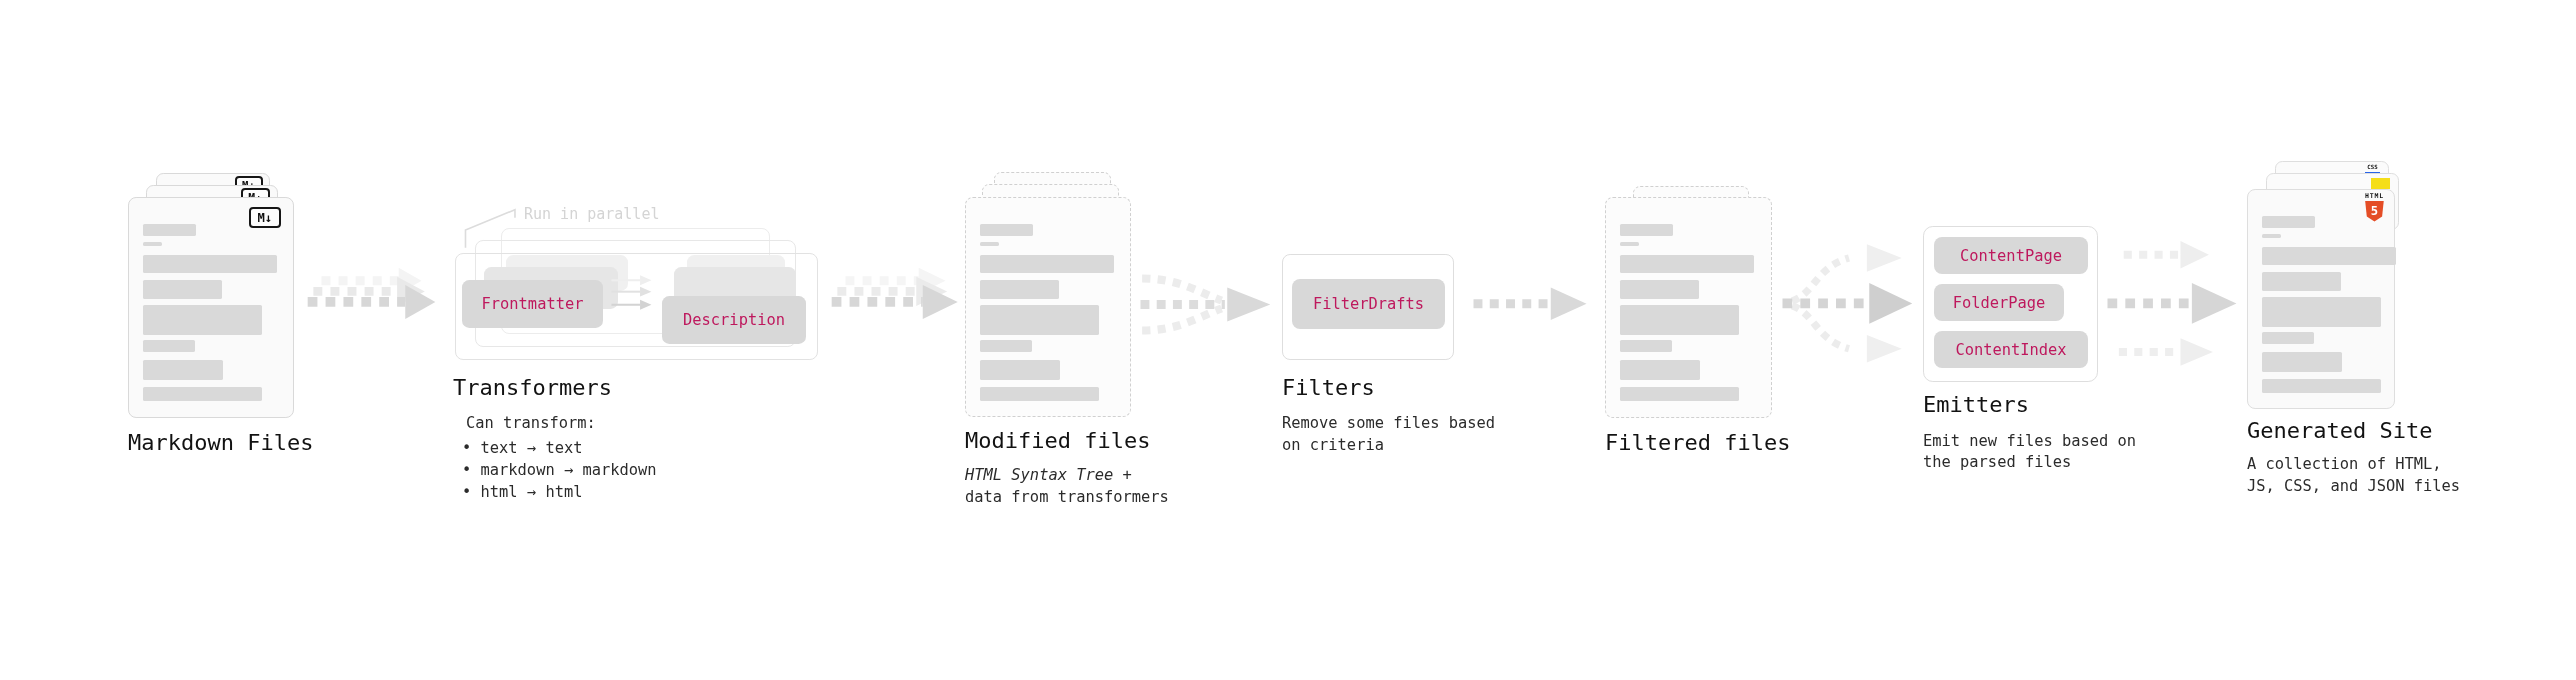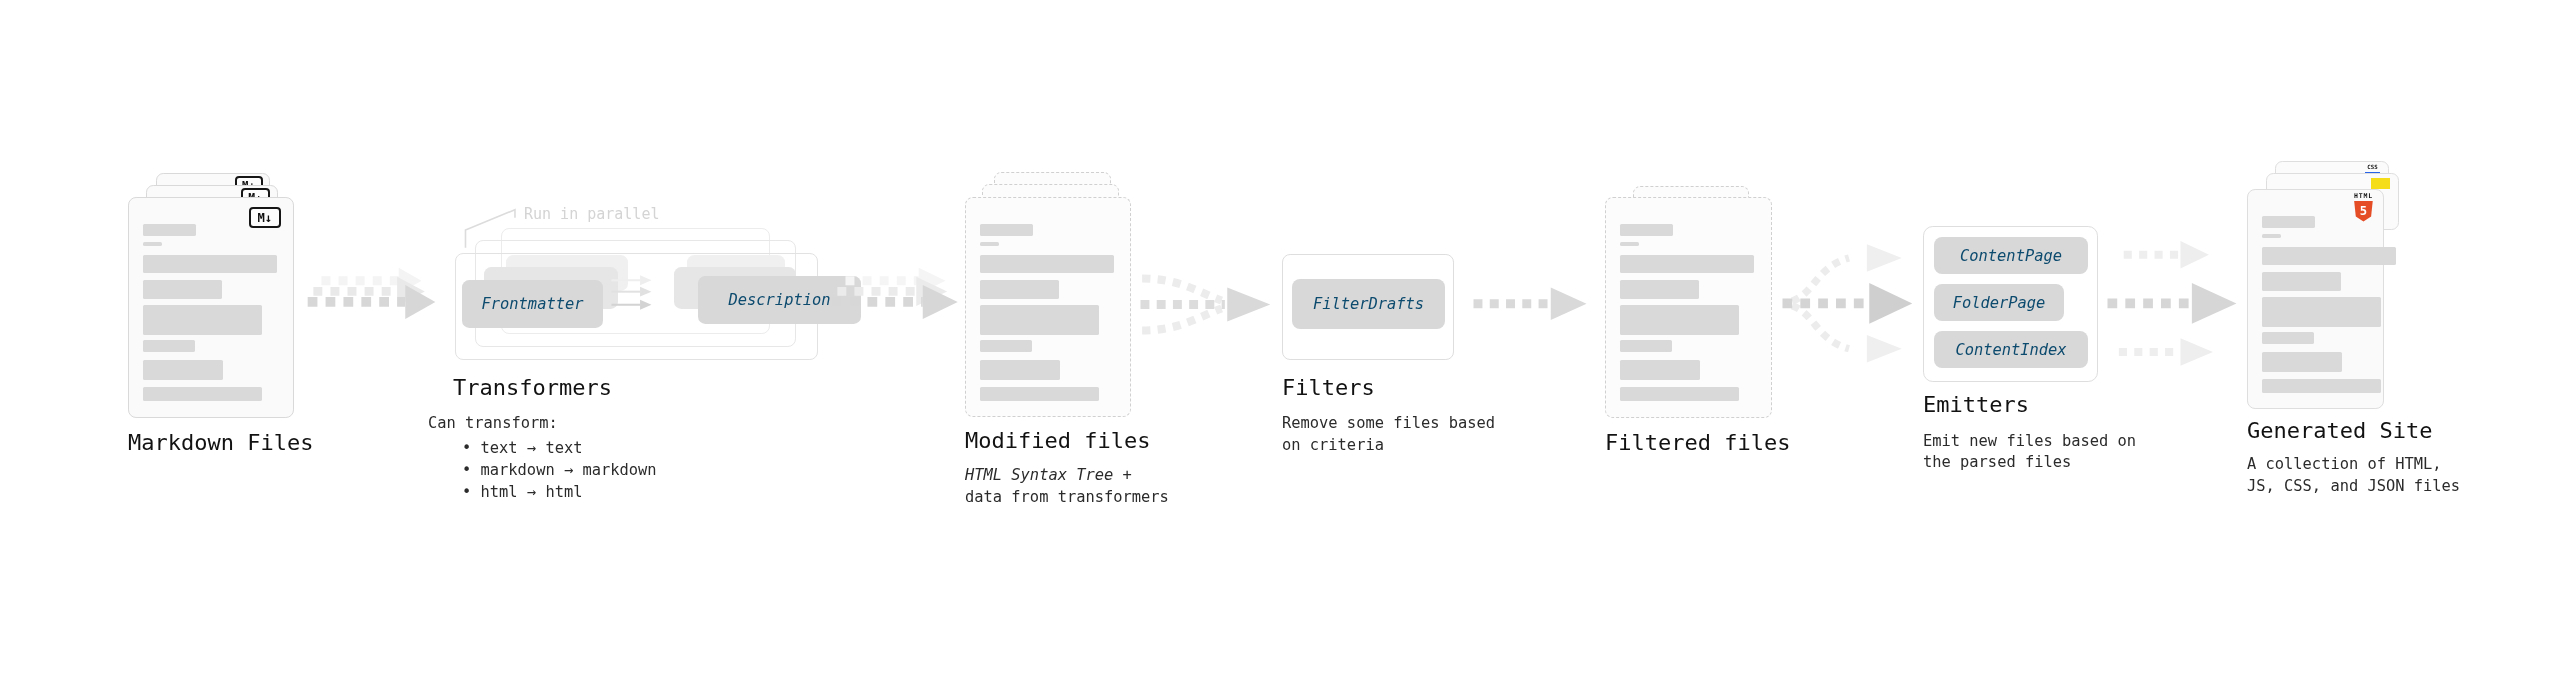--- a/index.html
+++ b/index.html
@@ -14,21 +14,21 @@
   .sk1{top:26px;width:53px;height:12.2px}.sk2{top:44px;width:18.7px;height:4.1px}
   .sk3{top:57px;width:134px;height:18px}.sk4{top:82px;width:79px;height:18.7px}
   .sk5{top:107px;width:119px;height:30px}.sk6{top:142px;width:52px;height:12.2px}
   .sk7{top:162px;width:80px;height:19.5px}.sk8{top:189px;width:119px;height:14px}
   
   .node-label{position:absolute;font-size:22px;color:#121212;white-space:pre;}
   .caption{position:absolute;font-size:15.4px;color:#2b2b2b;white-space:pre;}
   .annotation{position:absolute;font-size:15px;color:#d4d4d4;white-space:pre;}
   
   .pill{position:absolute;box-sizing:border-box;background:#d8d8d8;border-radius:7.3px;
-        display:flex;align-items:center;justify-content:center;font-size:15.4px;color:#0c4a6e;white-space:pre;font-style:italic;}
+        display:flex;align-items:center;justify-content:center;font-size:15.4px;color:#be185d;white-space:pre;}
   .pill.ghost2{background:#e6e6e6;}
   .pill.ghost3{background:#f0f0f0;}
   
   .obox{position:absolute;box-sizing:border-box;border-radius:8.1px;background:transparent;}
   .wbox{position:absolute;box-sizing:border-box;border:1.6px solid #dedede;border-radius:8.1px;background:#ffffff;}
   
   .mdlogo{position:absolute;box-sizing:border-box;border:2px solid #161616;border-radius:4.1px;background:#fdfdfd;
           display:flex;align-items:center;justify-content:center;font-weight:bold;color:#111;}
   
   .css-badge{position:absolute;width:18px;text-align:center;}
@@ -83,33 +83,33 @@
     <polyline points="8,55 8,33 69,8 69,18" fill="none" stroke="#dcdcdc" stroke-width="2"></polyline>
   </svg>
   <div class="annotation" style="left:524px;top:205px;">Run in parallel</div>
 
   <div class="pill ghost3" style="left:506px;top:255px;width:122px;height:36px;"></div>
   <div class="pill ghost3" style="left:687px;top:255px;width:98px;height:36px;"></div>
   <div class="pill ghost2" style="left:484px;top:267px;width:134px;height:42px;"></div>
   <div class="pill ghost2" style="left:674px;top:267px;width:122px;height:42px;"></div>
 
   <div class="pill" style="left:462px;top:280px;width:141px;height:48px;">Frontmatter</div>
-  <div class="pill" style="left:662px;top:276px;width:163px;height:48px;margin-left:36px;">Description</div>
+  <div class="pill" style="left:662px;top:296px;width:144px;height:48px;">Description</div>
 
   <svg style="left:609px;top:272px;" width="49" height="41" viewBox="0 0 60 50">
     <line x1="3" y1="10" x2="38" y2="10" stroke="#eeeeee" stroke-width="2.5"></line>
       <polygon points="38,4 38,16 52,10" fill="#eeeeee"></polygon>
     <line x1="3" y1="24" x2="38" y2="24" stroke="#e1e1e1" stroke-width="2.5"></line>
       <polygon points="38,18 38,30 52,24" fill="#e1e1e1"></polygon>
     <line x1="3" y1="40" x2="38" y2="40" stroke="#d3d3d3" stroke-width="2.5"></line>
       <polygon points="38,34 38,46 52,40" fill="#d3d3d3"></polygon>
   </svg>
 
   <div class="node-label" style="left:453px;top:375px;">Transformers</div>
-  <div class="caption" style="left:428px;top:414px;">Can transform:</div>
+  <div class="caption" style="left:466px;top:414px;">Can transform:</div>
   <div class="caption" style="left:462px;top:439px;">• text → text</div>
   <div class="caption" style="left:462px;top:461px;">• markdown → markdown</div>
   <div class="caption" style="left:462px;top:483px;">• html → html</div>
 
   <svg style="left:825px;top:267px;" width="163" height="61" viewBox="0 0 200 75">
     <line x1="25" y1="17" x2="115" y2="17" stroke="#f5f5f5" stroke-width="11" stroke-dasharray="11 10"></line>
     <polygon points="115,1 115,33 148,17" fill="#f5f5f5"></polygon>
     <line x1="15" y1="30" x2="112" y2="30" stroke="#ebebeb" stroke-width="11" stroke-dasharray="11 10"></line>
     <polygon points="112,12 112,48 150,30" fill="#ebebeb"></polygon>
     <line x1="8" y1="43" x2="120" y2="43" stroke="#d7d7d7" stroke-width="12" stroke-dasharray="12 10"></line>
@@ -191,21 +191,21 @@
 
   <div class="card backlayer" style="left:2275px;top:161px;width:114px;height:49px;border-color:#dedede;background:#fbfbfb;">
     <div class="css-badge" style="right:6.5px;top:3.3px;">
       <div class="t">CSS</div>
         <div class="bar"></div>
     </div>
   </div>
   <div class="card backlayer" style="left:2266px;top:173px;width:133px;height:57px;border-color:#dedede;background:#fbfbfb;">
     <div class="js-badge" style="right:8.1px;top:4.1px;"></div>
   </div>
-  <div class="card" style="left:2247px;top:189px;width:137px;height:220px;border-color:#dedede;">
+  <div class="card" style="left:2247px;top:189px;width:148px;height:220px;border-color:#dedede;">
     <div class="html5" style="right:9.8px;top:3.3px;">
       <div class="t">HTML</div>
       <div class="shield">
           <span>5</span>
         </div>
     </div>
     <div class="sk sk1"></div>
       <div class="sk sk2"></div>
     <div class="sk sk3"></div>
       <div class="sk sk4"></div>

